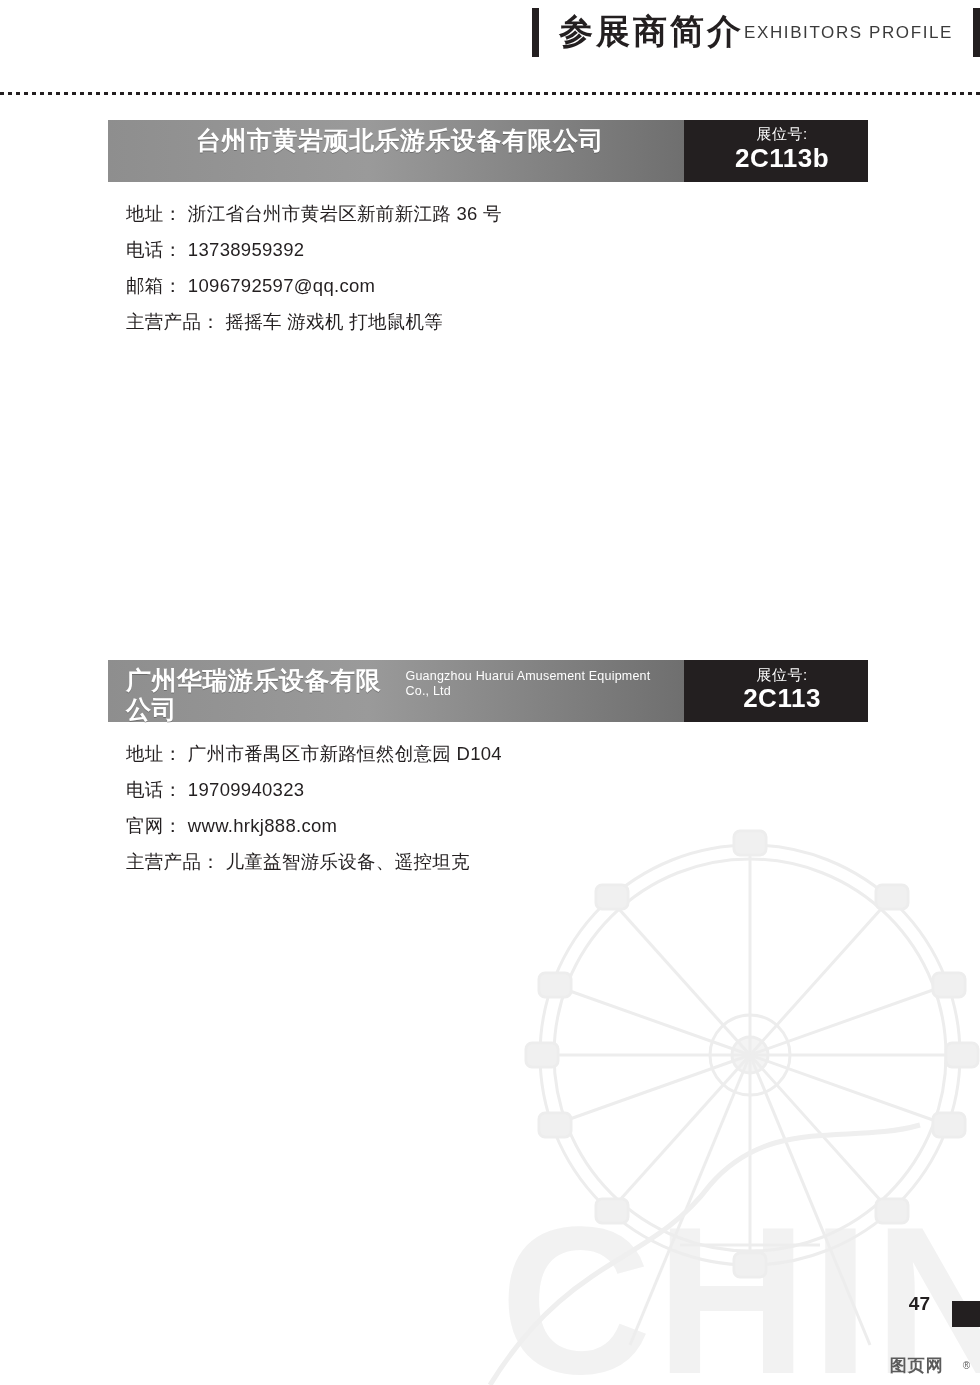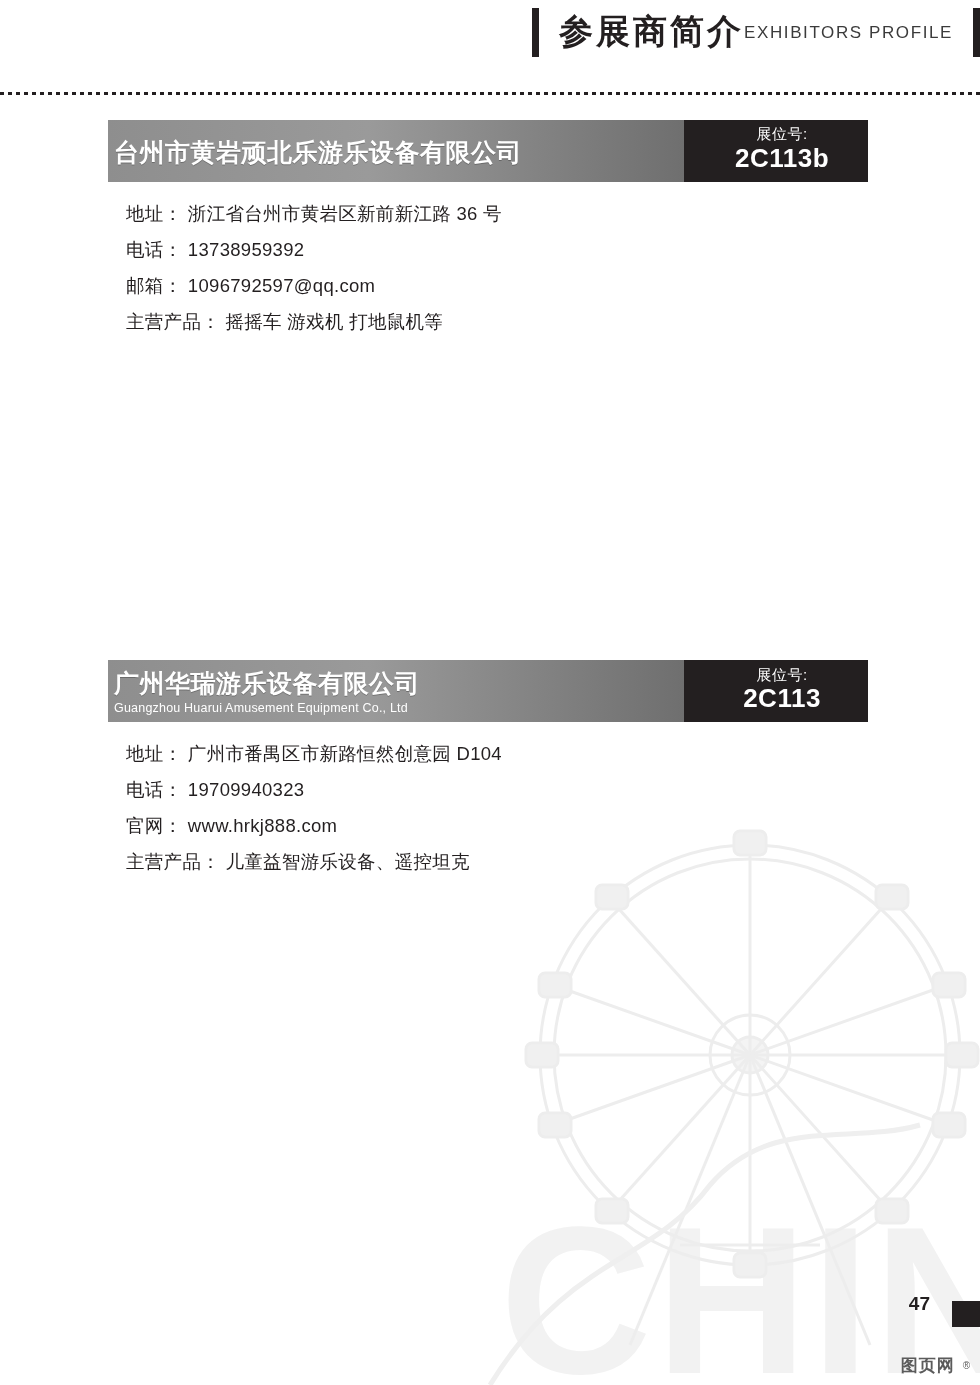--- a/index.html
+++ b/index.html
@@ -101,23 +101,23 @@
     display: flex;
     align-items: stretch;
     margin-left: 108px;
     margin-right: 112px;
     height: 62px;
   }
   .name-box {
     flex: 1 1 auto;
     background: linear-gradient(to right, #8e8e8e 0%, #9a9a9a 45%, #6f6f6f 100%);
     color: #ffffff;
-    padding: 6px 10px 4px 6px;
-    display: flex;
-    flex-direction: column;
+    padding: 6px 10px 4px 18px;
+    display: flex;
+    flex-direction: row;
     justify-content: center;
     position: relative;
   }
   .name-cn {
     font-size: 25px;
     font-weight: bold;
     line-height: 1.15;
     letter-spacing: 0.5px;
     text-shadow: 0 1px 0 rgba(0,0,0,0.25);
   }
@@ -182,21 +182,21 @@
     width: 28px;
     height: 26px;
     background: #231f20;
   }
   .site-badge {
     position: absolute;
     right: 10px;
     bottom: 8px;
     display: flex;
     align-items: center;
-    gap: 8px;
+    gap: 19px;
   }
   .site-badge .cn {
     font-size: 17px;
     font-weight: bold;
     color: #5b5b5b;
     letter-spacing: 1px;
   }
   .site-badge .reg {
     font-size: 10px;
     color: #5b5b5b;

